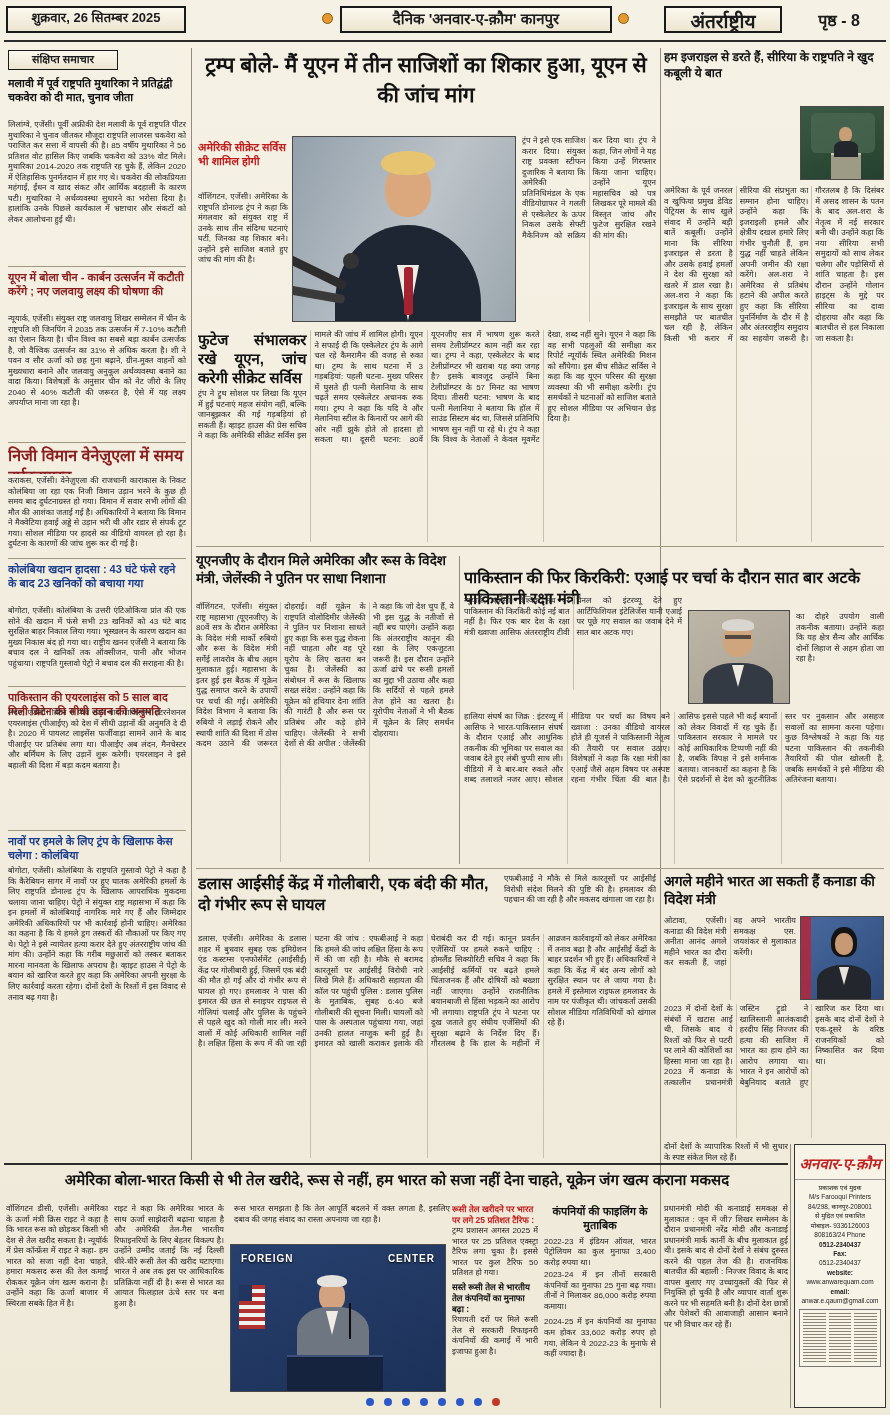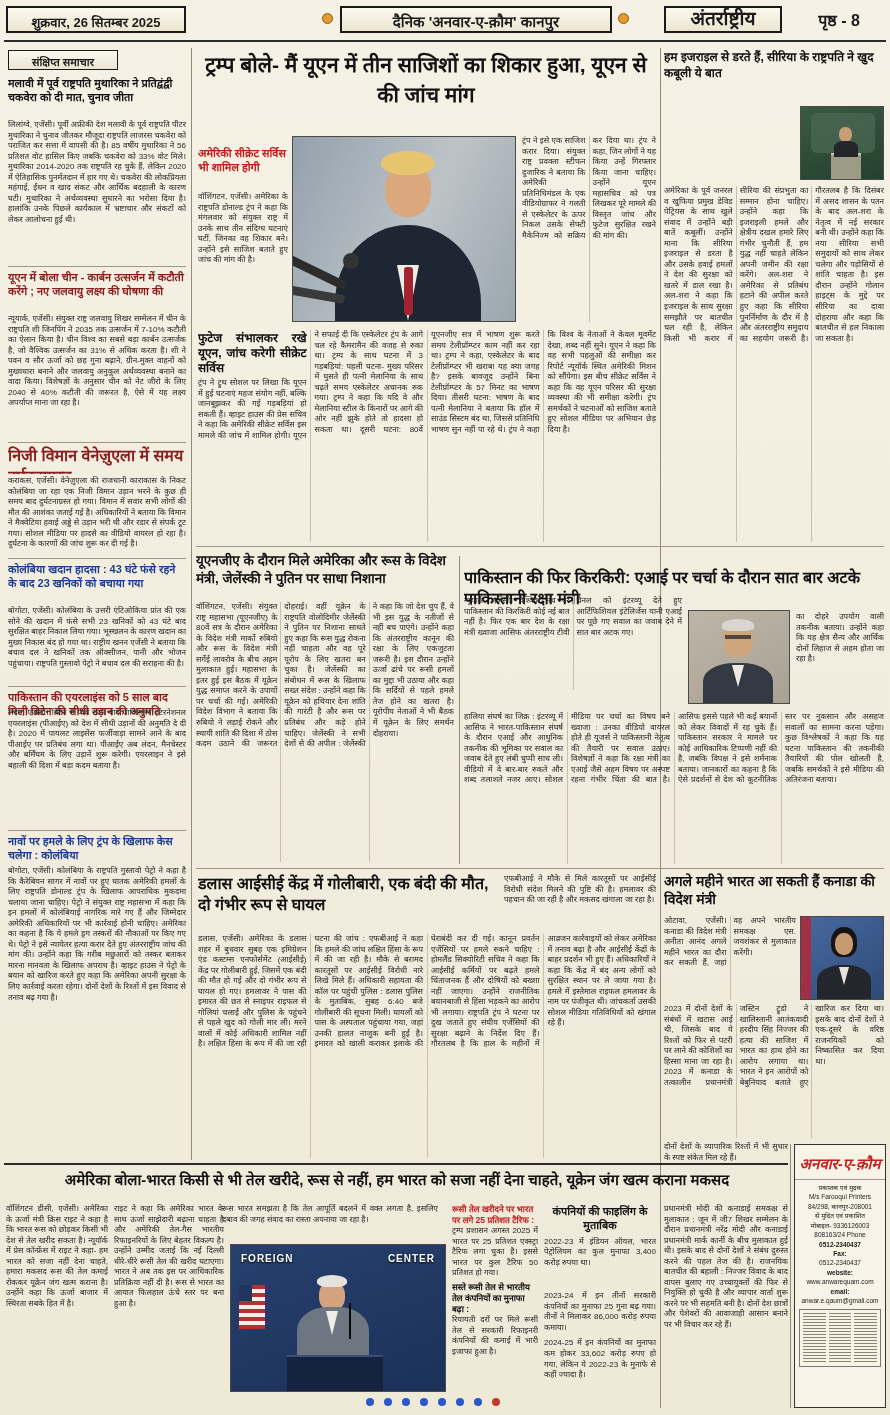--- a/index.html
+++ b/index.html
@@ -1,34 +1,34 @@
 <!DOCTYPE html>
 <html><head>
 <meta charset="utf-8">
 <style>
 *{margin:0;padding:0;box-sizing:border-box}
 html,body{background:#6f6a5f}
 body{font-family:"Liberation Sans","DejaVu Sans",sans-serif}
 .page{position:relative;width:890px;height:1415px;margin:0 auto;background:linear-gradient(180deg,#f5f1e4,#f1ecdd 60%,#efe9d8);color:#1c1c1c;overflow:hidden}
 .abs{position:absolute}
-.box{border:2px solid #1a1a1a;display:flex;align-items:flex-end;justify-content:center;font-weight:bold;background:linear-gradient(#fbf8ee,#ece5d0)}
+.box{border:2px solid #1a1a1a;display:flex;align-items:flex-start;justify-content:center;font-weight:bold;background:linear-gradient(#fbf8ee,#ece5d0)}
 .bd{font-size:8px;line-height:1.32;text-align:justify;color:#262626;overflow:hidden;word-break:break-word}
 .cols2{column-count:2;column-gap:7px;column-rule:1px solid #c8c0ab}
 .cols3{column-count:3;column-gap:7px;column-rule:1px solid #c8c0ab}
 .cols4{column-count:4;column-gap:8px;column-rule:1px solid #c8c0ab}
 .hl{font-weight:bold;color:#121212;overflow:hidden;line-height:1.3}
 .center{text-align:center}
 .maroon{color:#8a1d1d}.blue{color:#1d3f8e}.red{color:#c01d1d}
 .rule{background:#2b2b2b}
 .vrule{background:#938b76;width:1px}
 .sep{background:#a09880;height:1px}
 .dot{border-radius:50%;position:absolute}
 .photo{position:absolute;border:1px solid #4a4a4a;overflow:hidden}
 .shape{position:absolute}
-.ih{display:block;font-weight:bold;font-size:12px;line-height:1.25;margin:1px 0 2px;color:#111}
+.ih{display:block;font-weight:bold;font-size:15px;line-height:1.25;margin:1px 0 2px;color:#111}
 .imprint{border:1.5px solid #333;background:#f7f3e6;text-align:center;overflow:hidden}
 .imp-line{font-size:6.5px;line-height:1.45;color:#222}
 .imp-b{font-weight:bold}
 .fine{height:58px;margin:4px 4px 0;border:1px solid #777;display:flex;gap:3px;padding:3px}
 .fine div{flex:1;background:repeating-linear-gradient(#8b8574 0 1px,transparent 1px 3px)}
 .ph-label{position:absolute;color:#fff;font-weight:bold;font-size:10px;letter-spacing:1px;text-shadow:0 1px 2px #000}
 </style>
 </head>
 <body>
 
@@ -72,21 +72,21 @@
   <div class="abs sep" style="left:8px;top:686px;width:178px"></div>
 
   <div class="abs hl maroon" style="left:8px;top:690px;width:178px;font-size:11px;height:42px">पाकिस्तान की एयरलाइंस को 5 साल बाद मिली ब्रिटेन की सीधी उड़ान की अनुमति</div>
   <div class="abs bd" style="left:8px;top:708px;width:178px;height:94px">लंदन, एजेंसी। ब्रिटेन ने पांच साल बाद पाकिस्तान इंटरनेशनल एयरलाइंस (पीआईए) को देश में सीधी उड़ानों की अनुमति दे दी है। 2020 में पायलट लाइसेंस फर्जीवाड़ा सामने आने के बाद पीआईए पर प्रतिबंध लगा था। पीआईए अब लंदन, मैनचेस्टर और बर्मिंघम के लिए उड़ानें शुरू करेगी। एयरलाइन ने इसे बहाली की दिशा में बड़ा कदम बताया है।</div>
   <div class="abs sep" style="left:8px;top:830px;width:178px"></div>
 
   <div class="abs hl blue" style="left:8px;top:834px;width:178px;font-size:11px;height:30px">नावों पर हमले के लिए ट्रंप के खिलाफ केस चलेगा : कोलंबिया</div>
   <div class="abs bd" style="left:8px;top:866px;width:178px;height:292px">बोगोटा, एजेंसी। कोलंबिया के राष्ट्रपति गुस्तावो पेट्रो ने कहा है कि कैरेबियन सागर में नावों पर हुए घातक अमेरिकी हमलों के लिए राष्ट्रपति डोनाल्ड ट्रंप के खिलाफ आपराधिक मुकदमा चलाया जाना चाहिए। पेट्रो ने संयुक्त राष्ट्र महासभा में कहा कि इन हमलों में कोलंबियाई नागरिक मारे गए हैं और जिम्मेदार अमेरिकी अधिकारियों पर भी कार्रवाई होनी चाहिए। अमेरिका का कहना है कि ये हमले ड्रग तस्करों की नौकाओं पर किए गए थे। पेट्रो ने इसे न्यायेतर हत्या करार देते हुए अंतरराष्ट्रीय जांच की मांग की। उन्होंने कहा कि गरीब मछुआरों को तस्कर बताकर मारना मानवता के खिलाफ अपराध है। व्हाइट हाउस ने पेट्रो के बयान को खारिज करते हुए कहा कि अमेरिका अपनी सुरक्षा के लिए कार्रवाई करता रहेगा। दोनों देशों के रिश्तों में इस विवाद से तनाव बढ़ गया है।</div>
 
   <div class="abs hl center" style="left:196px;top:50px;width:460px;height:80px;font-size:21px;line-height:1.45">ट्रम्प बोले- मैं यूएन में तीन साजिशों का शिकार हुआ, यूएन से की जांच मांग</div>
-  <div class="abs hl red" style="left:198px;top:146px;width:90px;height:50px;font-size:11px">अमेरिकी सीक्रेट सर्विस भी शामिल होगी</div>
+  <div class="abs hl red" style="left:198px;top:140px;width:90px;height:50px;font-size:11px">अमेरिकी सीक्रेट सर्विस भी शामिल होगी</div>
   <div class="abs bd" style="left:198px;top:192px;width:90px;height:130px">वॉशिंगटन, एजेंसी। अमेरिका के राष्ट्रपति डोनाल्ड ट्रंप ने कहा कि मंगलवार को संयुक्त राष्ट्र में उनके साथ तीन संदिग्ध घटनाएं घटीं, जिनका वह शिकार बने। उन्होंने इसे साजिश बताते हुए जांच की मांग की है।</div>
 
   <div class="photo" style="left:292px;top:136px;width:224px;height:186px;background:linear-gradient(115deg,#93a0ab,#bcc3c8 55%,#9aa6ad)">
     <div class="shape" style="left:42px;bottom:-12px;width:146px;height:108px;background:#1e2634;border-radius:52% 52% 0 0/75% 75% 0 0"></div>
     <div class="shape" style="left:104px;bottom:0;width:22px;height:56px;background:#f0ede6;clip-path:polygon(0 0,100% 0,50% 100%)"></div>
     <div class="shape" style="left:111px;bottom:6px;width:9px;height:48px;background:#a32430;border-radius:3px"></div>
     <div class="shape" style="left:92px;top:26px;width:46px;height:54px;background:#dba87d;border-radius:46%"></div>
     <div class="shape" style="left:88px;top:14px;width:54px;height:24px;background:#e7c470;border-radius:50% 50% 45% 45%"></div>
     <div class="shape" style="left:-8px;bottom:44px;width:64px;height:9px;background:#2d2d2d;border-radius:4px;transform:rotate(26deg)"></div>
     <div class="shape" style="left:-6px;bottom:22px;width:58px;height:9px;background:#3a3a3a;border-radius:4px;transform:rotate(10deg)"></div>
@@ -167,21 +167,21 @@
         <div></div>
         <div></div>
       </div>
   </div>
 
   <div class="abs sep" style="left:4px;top:1163px;width:784px;height:2px;background:#2b2b2b"></div>
 
   <div class="abs hl center" style="left:6px;top:1170px;width:782px;height:28px;font-size:15px">अमेरिका बोला-भारत किसी से भी तेल खरीदे, रूस से नहीं, हम भारत को सजा नहीं देना चाहते, यूक्रेन जंग खत्म कराना मकसद</div>
   <div class="abs bd" style="left:114px;top:1204px;width:110px;height:204px">राइट ने कहा कि अमेरिका भारत के साथ ऊर्जा साझेदारी बढ़ाना चाहता है और अमेरिकी तेल-गैस भारतीय रिफाइनरियों के लिए बेहतर विकल्प है। उन्होंने उम्मीद जताई कि नई दिल्ली धीरे-धीरे रूसी तेल की खरीद घटाएगा। भारत ने अब तक इस पर आधिकारिक प्रतिक्रिया नहीं दी है। रूस से भारत का आयात फिलहाल ऊंचे स्तर पर बना हुआ है।</div>
   <div class="abs bd" style="left:6px;top:1204px;width:102px;height:204px">वॉशिंगटन डीसी, एजेंसी। अमेरिका के ऊर्जा मंत्री क्रिस राइट ने कहा है कि भारत रूस को छोड़कर किसी भी देश से तेल खरीद सकता है। न्यूयॉर्क में प्रेस कॉन्फ्रेंस में राइट ने कहा- हम भारत को सजा नहीं देना चाहते, हमारा मकसद रूस की तेल कमाई रोककर यूक्रेन जंग खत्म कराना है। उन्होंने कहा कि ऊर्जा बाजार में स्थिरता सबके हित में है।</div>
-  <div class="abs bd" style="left:222px;top:1204px;width:216px;height:36px">रूस भारत समझता है कि तेल आपूर्ति बदलने में वक्त लगता है, इसलिए दबाव की जगह संवाद का रास्ता अपनाया जा रहा है।</div>
+  <div class="abs bd" style="left:234px;top:1204px;width:216px;height:36px">रूस भारत समझता है कि तेल आपूर्ति बदलने में वक्त लगता है, इसलिए दबाव की जगह संवाद का रास्ता अपनाया जा रहा है।</div>
 
   <div class="photo" style="left:230px;top:1244px;width:216px;height:148px;background:linear-gradient(160deg,#27406e,#1c3158)">
     <span class="ph-label" style="left:10px;top:8px">FOREIGN</span>
     <span class="ph-label" style="right:10px;top:8px">CENTER</span>
     <div class="shape" style="left:8px;top:40px;width:26px;height:44px;background:repeating-linear-gradient(#b23131 0 4px,#f2f0ea 4px 8px)"></div>
     <div class="shape" style="left:8px;top:40px;width:13px;height:16px;background:#22355e"></div>
     <div class="shape" style="left:88px;top:36px;width:26px;height:30px;background:#d2a37e;border-radius:45%"></div>
     <div class="shape" style="left:86px;top:30px;width:30px;height:12px;background:#e4e2dd;border-radius:50% 50% 35% 35%"></div>
     <div class="shape" style="left:66px;top:62px;width:72px;height:56px;background:#6e7681;border-radius:42% 42% 0 0"></div>
     <div class="shape" style="left:95px;top:66px;width:12px;height:24px;background:#f0ede6;clip-path:polygon(0 0,100% 0,50% 100%)"></div>
@@ -191,21 +191,21 @@
 
   <div class="abs" style="left:452px;top:1204px;width:86px;height:204px;overflow:hidden">
     <div class="hl red" style="font-size:8.5px">रूसी तेल खरीदने पर भारत पर लगे 25 प्रतिशत टैरिफ :</div>
     <div class="bd">ट्रम्प प्रशासन अगस्त 2025 में भारत पर 25 प्रतिशत एक्स्ट्रा टैरिफ लगा चुका है। इससे भारत पर कुल टैरिफ 50 प्रतिशत हो गया।</div>
     <div class="hl" style="font-size:8.5px;margin-top:3px">सस्ते रूसी तेल से भारतीय तेल कंपनियों का मुनाफा बढ़ा :</div>
     <div class="bd">रियायती दरों पर मिले रूसी तेल से सरकारी रिफाइनरी कंपनियों की कमाई में भारी इजाफा हुआ है।</div>
   </div>
 
   <div class="abs" style="left:544px;top:1204px;width:112px;height:204px;overflow:hidden">
     <div class="hl center" style="font-size:11px;margin-bottom:4px">कंपनियों की फाइलिंग के मुताबिक</div>
-    <div class="bd" style="margin-bottom:23px">2022-23 में इंडियन ऑयल, भारत पेट्रोलियम का कुल मुनाफा 3,400 करोड़ रुपया था।</div>
+    <div class="bd" style="margin-bottom:2px">2022-23 में इंडियन ऑयल, भारत पेट्रोलियम का कुल मुनाफा 3,400 करोड़ रुपया था।</div>
     <div class="bd" style="margin-bottom:5px">2023-24 में इन तीनों सरकारी कंपनियों का मुनाफा 25 गुना बढ़ गया। तीनों ने मिलाकर 86,000 करोड़ रुपया कमाया।</div>
     <div class="bd">2024-25 में इन कंपनियों का मुनाफा कम होकर 33,602 करोड़ रुपए हो गया, लेकिन ये 2022-23 के मुनाफे से कहीं ज्यादा है।</div>
   </div>
 
   <div class="abs" style="left:366px;top:1398px;width:160px;height:10px">
     <span class="dot" style="left:0;width:8px;height:8px;background:#2b58c9"></span>
     <span class="dot" style="left:18px;width:8px;height:8px;background:#2b58c9"></span>
     <span class="dot" style="left:36px;width:8px;height:8px;background:#2b58c9"></span>
     <span class="dot" style="left:54px;width:8px;height:8px;background:#2b58c9"></span>
     <span class="dot" style="left:72px;width:8px;height:8px;background:#2b58c9"></span>

